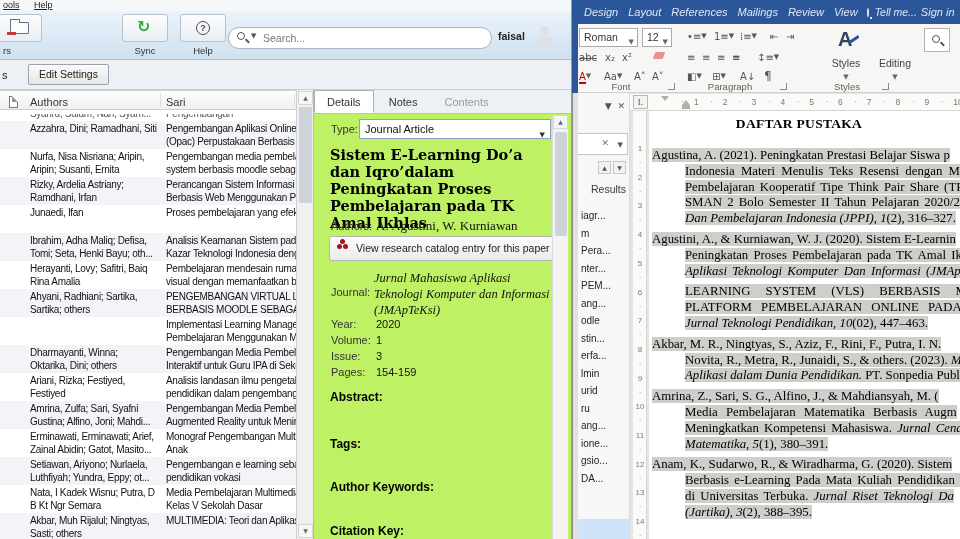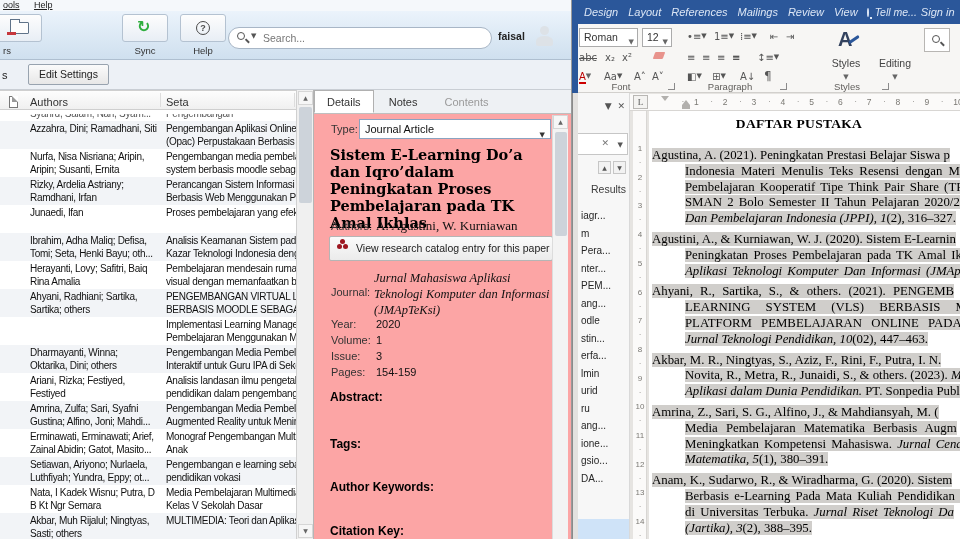--- a/index.html
+++ b/index.html
@@ -40,21 +40,21 @@
   .m-row.partial{height:7px;}
   .m-row.partial .m-ca,.m-row.partial .m-ct{top:-7px;color:#555;}
   .m-ca{position:absolute;left:30px;top:1px;width:130px;overflow:hidden;}
   .m-ct{position:absolute;left:166px;top:1px;width:130px;overflow:hidden;}
   .m-line{white-space:nowrap;overflow:hidden;height:13px;}
   #m-vscroll{position:absolute;left:296px;top:90px;width:17px;height:449px;background:#f0f0f0;border-left:1px solid #d0d0d0;}
   .sc-box{position:absolute;left:1px;width:15px;height:14px;background:#f6f6f6;border:1px solid #d6d6d6;font-size:6px;color:#666;text-align:center;line-height:12px;font-family:"DejaVu Sans",sans-serif;}
   #m-vthumb{position:absolute;left:2px;top:17px;width:13px;height:96px;background:#cdd3da;border-radius:2px;}
 
   
-  #m-details{position:absolute;left:313px;top:90px;width:259px;height:449px;background:#fca5a5;border-left:1px solid #b5b5b5;}
+  #m-details{position:absolute;left:313px;top:90px;width:259px;height:449px;background:#bef264;border-left:1px solid #b5b5b5;}
   #d-tabstrip{position:absolute;left:0;top:0;width:100%;height:24px;background:#eef1f4;border-bottom:1px solid #bfbfbf;font-size:11px;}
   .d-tab{display:inline-block;padding:5px 12px 4px;color:#333;}
   .d-tab.active{background:#fff;border:1px solid #b0b0b0;border-bottom:1px solid #fff;margin-bottom:-1px;}
   .d-tab.disabled{color:#9a9a9a;}
   .d-label{position:absolute;font-size:11px;color:#333;}
   #d-type-select{position:absolute;left:45px;top:29px;width:192px;height:20px;border:1px solid #8aa3c0;background:#fff;font-size:11px;color:#111;line-height:18px;padding-left:5px;}
   #d-type-select .dd{position:absolute;right:5px;top:6px;font-size:7px;color:#333;font-family:"DejaVu Sans",sans-serif;}
   #d-title{position:absolute;left:16px;top:56px;width:220px;font-family:"DejaVu Serif",serif;font-weight:bold;font-size:14.5px;line-height:17px;color:#000;}
   #d-authors-val{position:absolute;left:62px;top:128px;font-family:"Liberation Serif",serif;font-size:13px;color:#111;}
   #d-catalog{position:absolute;left:15px;top:146px;width:224px;height:25px;border:1px solid #b5b5b5;border-radius:2px;background:linear-gradient(#fbfbfb,#ebebeb);font-size:10.5px;color:#222;line-height:23px;}
@@ -159,21 +159,21 @@
     </div>
 
     <div id="m-setrow">
       <span class="cut">s</span>
       <div id="edit-btn">Edit Settings</div>
     </div>
 
     <div id="m-header">
       <span class="doc-ic"></span>
       <span style="position:absolute;left:30px;top:5px">Authors</span>
-      <span style="position:absolute;left:166px;top:5px">Seta</span>
+      <span style="position:absolute;left:166px;top:5px">Sari</span>
       <span class="cdiv" style="left:160px"></span>
       <span class="cdiv" style="left:294px"></span>
     </div>
 
     <div id="m-rows">
         <div class="m-row partial">
           <div class="m-cicon"></div>
           <div class="m-ca">
             <div class="m-line">Syahru, Salam; Nan, Syam...</div>
           </div>
@@ -535,21 +535,20 @@
               <div class="ref-line cont" style="word-spacing: 2px;"><span class="hl"><span>Pembelajaran Kooperatif Tipe Think Pair Share (TPS)</span></span></div>
               <div class="ref-line cont" style="word-spacing: 2px;"><span class="hl"><span>SMAN 2 Bolo Semester II Tahun Pelajaran 2020/202</span></span></div>
               <div class="ref-line cont"><span class="hl"><em>Dan Pembelajaran Indonesia (JPPI)</em><span>, </span><em>1</em><span>(2), 316–327.</span></span></div>
             </div>
             <div class="ref">
               <div class="ref-line"><span class="hl"><span>Agustini, A., &amp; Kurniawan, W. J. (2020). Sistem E-Learnin</span></span></div>
               <div class="ref-line cont" style="word-spacing: 2px;"><span class="hl"><span>Peningkatan Proses Pembelajaran pada TK Amal Ikhl</span></span></div>
               <div class="ref-line cont" style="word-spacing: 2px;"><span class="hl"><em>Aplikasi Teknologi Komputer Dan Informasi (JMApTe</em></span></div>
             </div>
             <div class="ref">
-              <div class="ref-line" style="word-spacing: 4px;"><span class="hl"><span>Ahyani, R., Sartika, S., &amp; others. (2021). PENGEMB</span></span></div>
               <div class="ref-line cont" style="word-spacing: 12px;"><span class="hl"><span>LEARNING SYSTEM (VLS) BERBASIS M</span></span></div>
               <div class="ref-line cont" style="word-spacing: 6px;"><span class="hl"><span>PLATFORM PEMBELAJARAN ONLINE PADA CO</span></span></div>
               <div class="ref-line cont"><span class="hl"><em>Jurnal Teknologi Pendidikan, 10</em><span>(02), 447–463.</span></span></div>
             </div>
             <div class="ref">
               <div class="ref-line"><span class="hl"><span>Akbar, M. R., Ningtyas, S., Aziz, F., Rini, F., Putra, I. N.</span></span></div>
               <div class="ref-line cont"><span class="hl"><span>Novita, R., Metra, R., Junaidi, S., &amp; others. (2023). </span><em>MU</em></span></div>
               <div class="ref-line cont"><span class="hl"><em>Aplikasi dalam Dunia Pendidikan.</em><span> PT. Sonpedia Publis</span></span></div>
             </div>
             <div class="ref">

